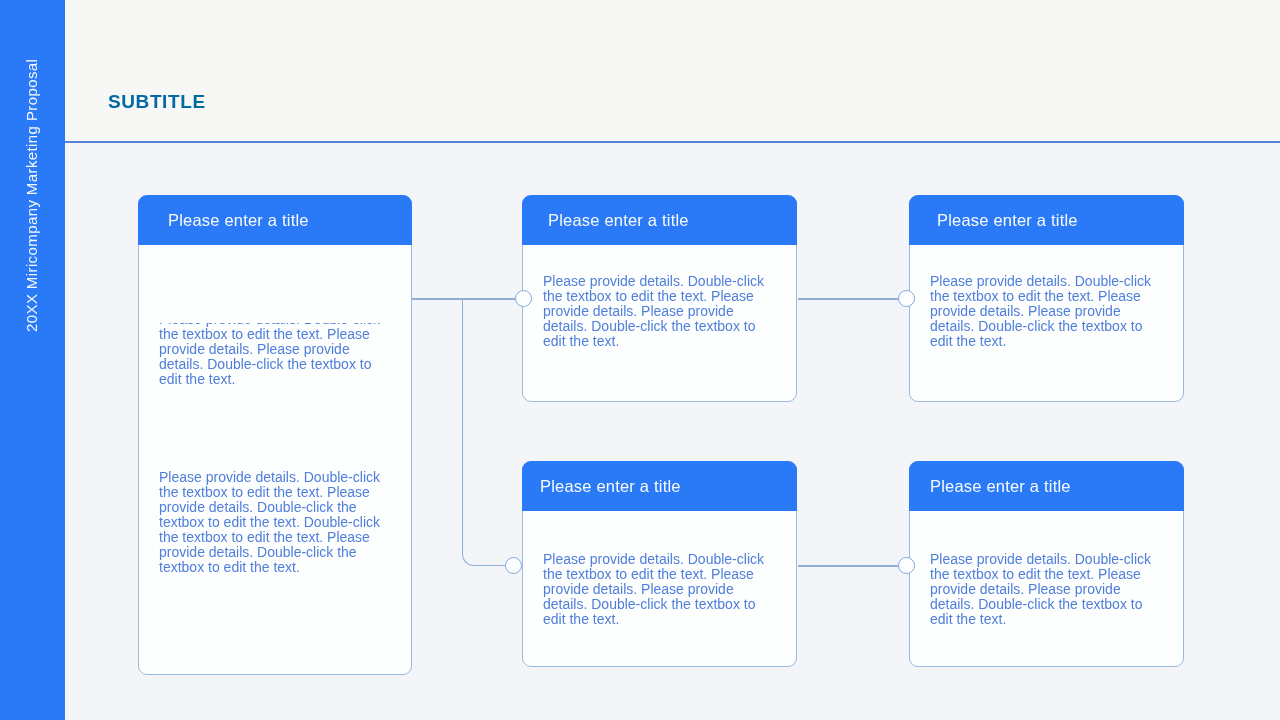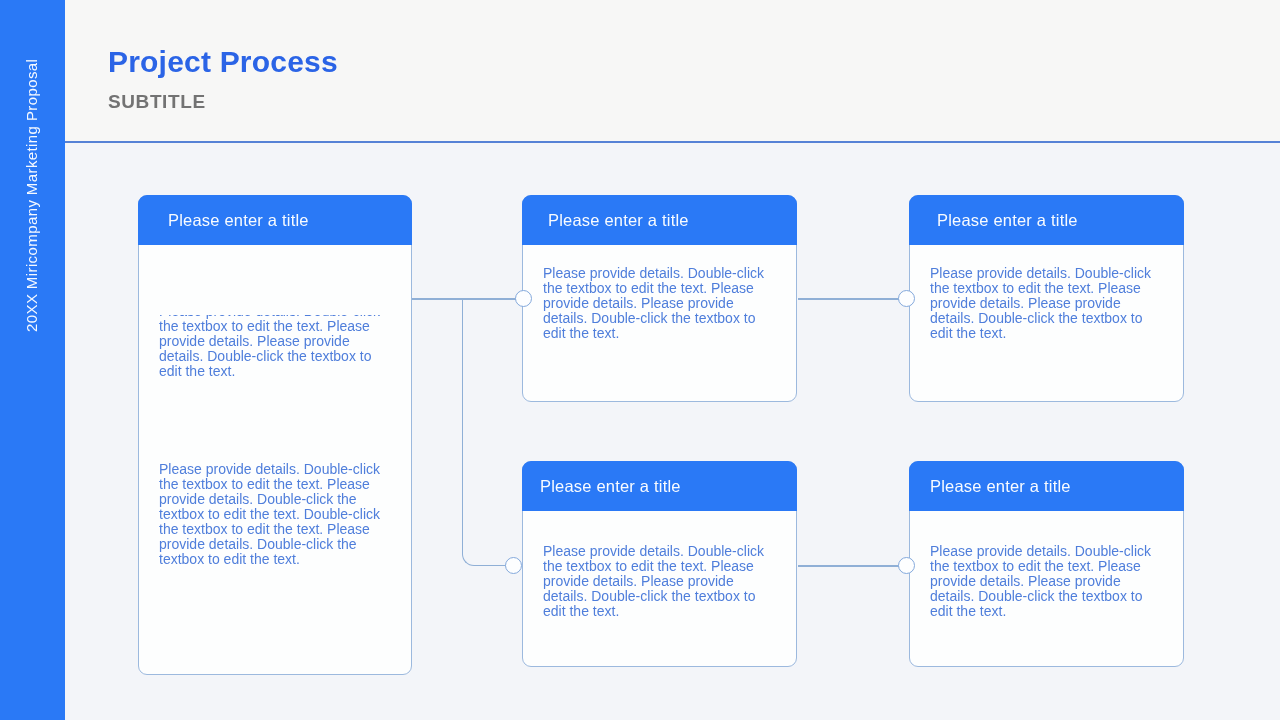--- a/index.html
+++ b/index.html
@@ -23,25 +23,25 @@
   .divider{position:absolute;left:65px;top:141px;right:0;height:1.5px;background:var(--divider);opacity:.85;}
 
   .sidebar{position:absolute;left:0;top:0;width:65px;height:720px;background:var(--accent);z-index:4;}
   .sidebar-label{
     position:absolute;top:52px;left:23px;height:280px;width:20px;
     writing-mode:vertical-rl;transform:rotate(180deg);
     color:#F5F9FF;font-size:15px;letter-spacing:.4px;white-space:nowrap;
   }
 
   .page-title{position:absolute;left:108px;top:45px;font-size:30px;font-weight:bold;color:var(--heading);letter-spacing:.2px;}
-  .page-subtitle{position:absolute;left:108px;top:91px;font-size:19px;font-weight:600;color:#737373;letter-spacing:.6px;}
+  .page-subtitle{position:absolute;left:108px;top:91px;font-size:19px;font-weight:600;color:#0369a1;letter-spacing:.6px;}
 
   .card{position:absolute;background:var(--card-bg);border:1px solid var(--card-border);border-radius:9px;z-index:2;}
   .card-header{
-    height:50px;margin:-1px -1px 4px -1px;background:var(--accent);
+    height:50px;margin:-1px -1px 12px -1px;background:var(--accent);
     border-radius:9px 9px 0 0;display:flex;align-items:center;
     color:#F8FBFF;font-size:16.5px;letter-spacing:.2px;
   }
   .card-body{position:relative;}
   .card p{white-space:pre;font-size:14px;line-height:15px;color:var(--body-text);}
 
   .card-left{left:138px;top:195px;width:274px;height:480px;}
   .card-left .card-header{padding-left:30px;}
   .clip-para{position:absolute;left:20px;top:66px;height:102px;overflow:hidden;}
   .clip-para p{margin-top:-11px;}
@@ -83,21 +83,20 @@
 
 <div class="stage">
 
   <div class="top-band"></div>
   <div class="divider"></div>
 
   <div class="sidebar">
     <div class="sidebar-label">20XX Miricompany Marketing Proposal</div>
   </div>
 
-  <div class="page-title">Project Process</div>
   <div class="page-subtitle">SUBTITLE</div>
 
   <div class="conn hline conn-a"></div>
   <div class="conn conn-branch"></div>
   <div class="conn hline conn-b"></div>
   <div class="conn hline conn-c"></div>
 
   <div class="node node-tm"></div>
   <div class="node node-tr"></div>
   <div class="node node-bm"></div>

